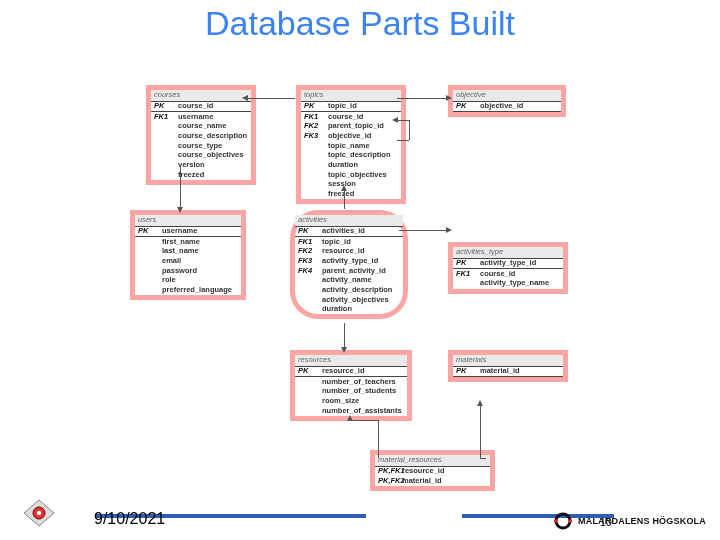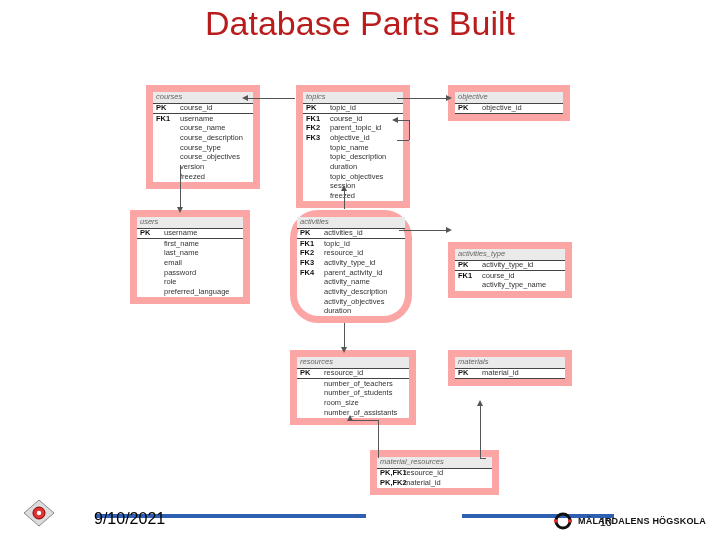--- a/index.html
+++ b/index.html
@@ -1,26 +1,26 @@
 <!DOCTYPE html>
 <html><head>
 <meta charset="utf-8">
 <style>
   html, body { margin:0; padding:0; width:720px; height:540px; font-family: Arial, Helvetica, sans-serif; background:#fff; overflow:hidden; }
   .slide { position:relative; width:720px; height:540px; }
-  .title { position:absolute; top:4px; left:0; width:100%; text-align:center; font-size:34px; color:#b91c1c; }
+  .title { position:absolute; top:4px; left:0; width:100%; text-align:center; font-size:34px; color:#3b82f6; }
   .bullet-row { position:absolute; top:54px; left:34px; font-size:15px; color:#000; }
   .bullet-row .dot { color:#000; margin-right:10px; font-size:13px; vertical-align:middle;}
   .diagram { position:absolute; top:80px; left:130px; width:480px; height:400px; }
-  .table { position:absolute; border:7px solid #fca5a5; background:#fff; font-size:7.5px; color:#333; line-height:1.15; }
+  .table { position:absolute; border:5px solid #fca5a5; background:#fff; font-size:7.5px; color:#333; line-height:1.15; }
   .table .hdr { background:#eaeaea; border-bottom:1px solid #444; padding:1px 3px; font-style:italic; color:#666; }
   .table .sec { border-bottom:1px solid #444; }
   .table .row { display:flex; padding:0.5px 3px; }
-  .table .k { width:24px; font-weight:bold; color:#111; }
-  .table .v { flex:1; color:#333; }
+  .table .k { width:24px; font-weight:bold; color:#111;font-style:italic; }
+  .table .v { flex:1; color:#333;font-weight:bold; }
   .arrow { position:absolute; background:#555; }
   .arrow.v { width:1px; }
   .arrow.h { height:1px; }
   .arr-head { position:absolute; width:0; height:0; }
   .ah-down { border-left:3px solid transparent; border-right:3px solid transparent; border-top:6px solid #555; }
   .ah-up { border-left:3px solid transparent; border-right:3px solid transparent; border-bottom:6px solid #555; }
   .ah-right { border-top:3px solid transparent; border-bottom:3px solid transparent; border-left:6px solid #555; }
   .ah-left { border-top:3px solid transparent; border-bottom:3px solid transparent; border-right:6px solid #555; }
   .footer { position:absolute; left:0; bottom:0; width:720px; height:44px; }
   .logo-left { position:absolute; left:22px; bottom:8px; }

